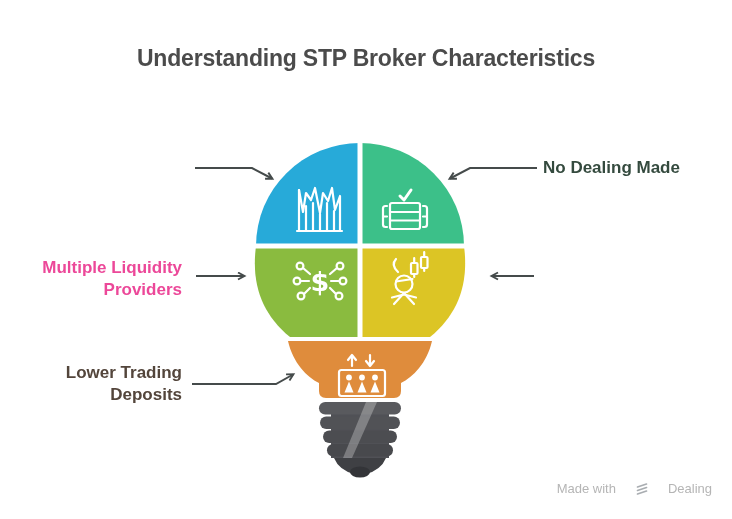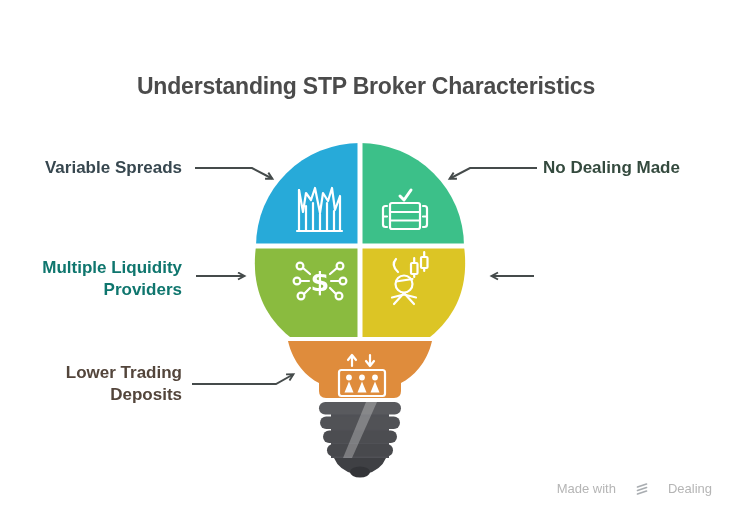--- a/index.html
+++ b/index.html
@@ -2,32 +2,32 @@
 <html><head>
 <meta charset="utf-8">
 <style>
   html,body{margin:0;padding:0;background:#fff;}
   #stage{
     position:relative;width:732px;height:519px;background:#ffffff;overflow:hidden;
     font-family:"Liberation Sans",sans-serif;
   }
   .title{
     position:absolute;top:45px;left:0;right:0;text-align:center;
-    font-size:23px;font-weight:bold;color:#4b4b4b;letter-spacing:-0.2px;margin-top:28px;
+    font-size:23px;font-weight:bold;color:#4b4b4b;letter-spacing:-0.2px;
   }
   svg.diagram{position:absolute;top:0;left:0;}
   .label{
     position:absolute;font-weight:bold;font-size:17px;line-height:21.5px;
   }
   .label.left{text-align:right;right:550px;}
   .label.right{text-align:left;left:543px;}
   .nowrap{white-space:nowrap;}
   .lbl-vs{color:#37474F;top:157px;}
   .lbl-ndd{color:#344A3E;top:157px;}
-  .lbl-mlp{color:#0f766e;top:257px;width:175px;}
+  .lbl-mlp{color:#ec4899;top:257px;width:175px;}
   .lbl-cft{color:#4C4834;top:257px;width:190px;}
   .lbl-lmd{color:#53453B;top:362px;width:175px;}
   .footer{
     position:absolute;top:481px;right:20px;display:flex;align-items:center;gap:19px;
     color:#b5b5b5;font-size:13px;
   }
 </style>
 </head>
 <body>
 
@@ -129,21 +129,20 @@
 
     <g fill="none" stroke="#454B4B" stroke-width="2">
       <path d="M195 168 L252 168 L272 178.5" marker-end="url(#ah)"></path>
       <path d="M537 168 L470 168 L450 178.5" marker-end="url(#ah)"></path>
       <path d="M196 276 L244 276" marker-end="url(#ah)"></path>
       <path d="M534 276 L492 276" marker-end="url(#ah)"></path>
       <path d="M192 384 L276 384 L293 374.5" marker-end="url(#ah)"></path>
     </g>
   </svg>
 
-  <div class="label left nowrap lbl-vs">Variable Spreads</div>
   <div class="label right nowrap lbl-ndd">No Dealing Made</div>
   <div class="label left lbl-mlp">Multiple Liquidity Providers</div>
   <div class="label left lbl-lmd">Lower Trading Deposits</div>
 
   <div class="footer">
     <span>Made with</span>
     <svg width="14" height="14" viewBox="0 0 14 14">
       <g stroke="#a9adb1" stroke-width="1.7" stroke-linecap="round" fill="none">
         <path d="M2.5 5 L11.5 2"></path>
         <path d="M2.5 8.5 L11.5 5.5"></path>

